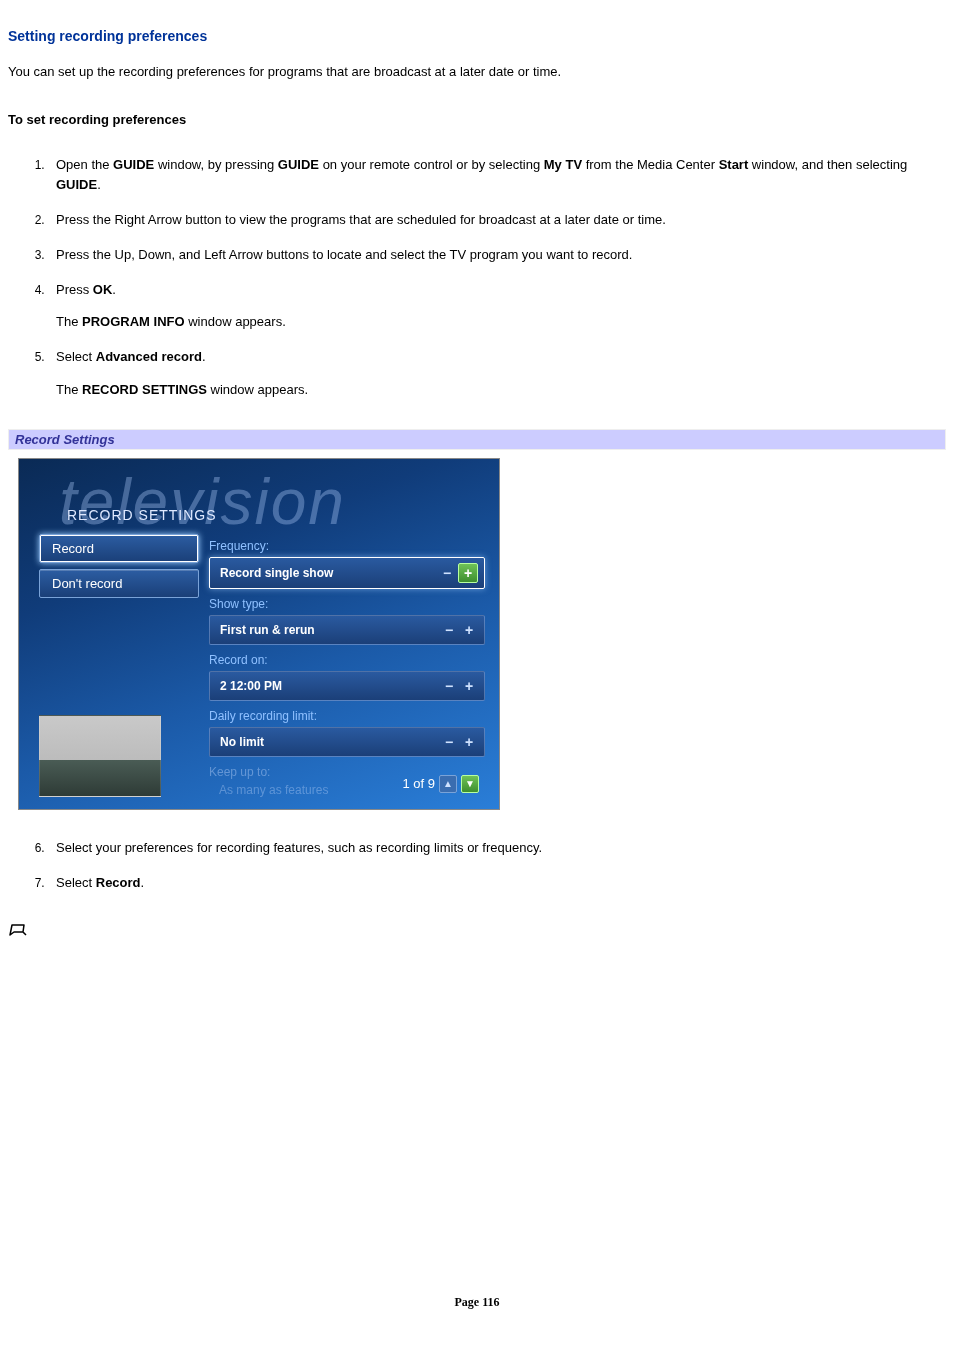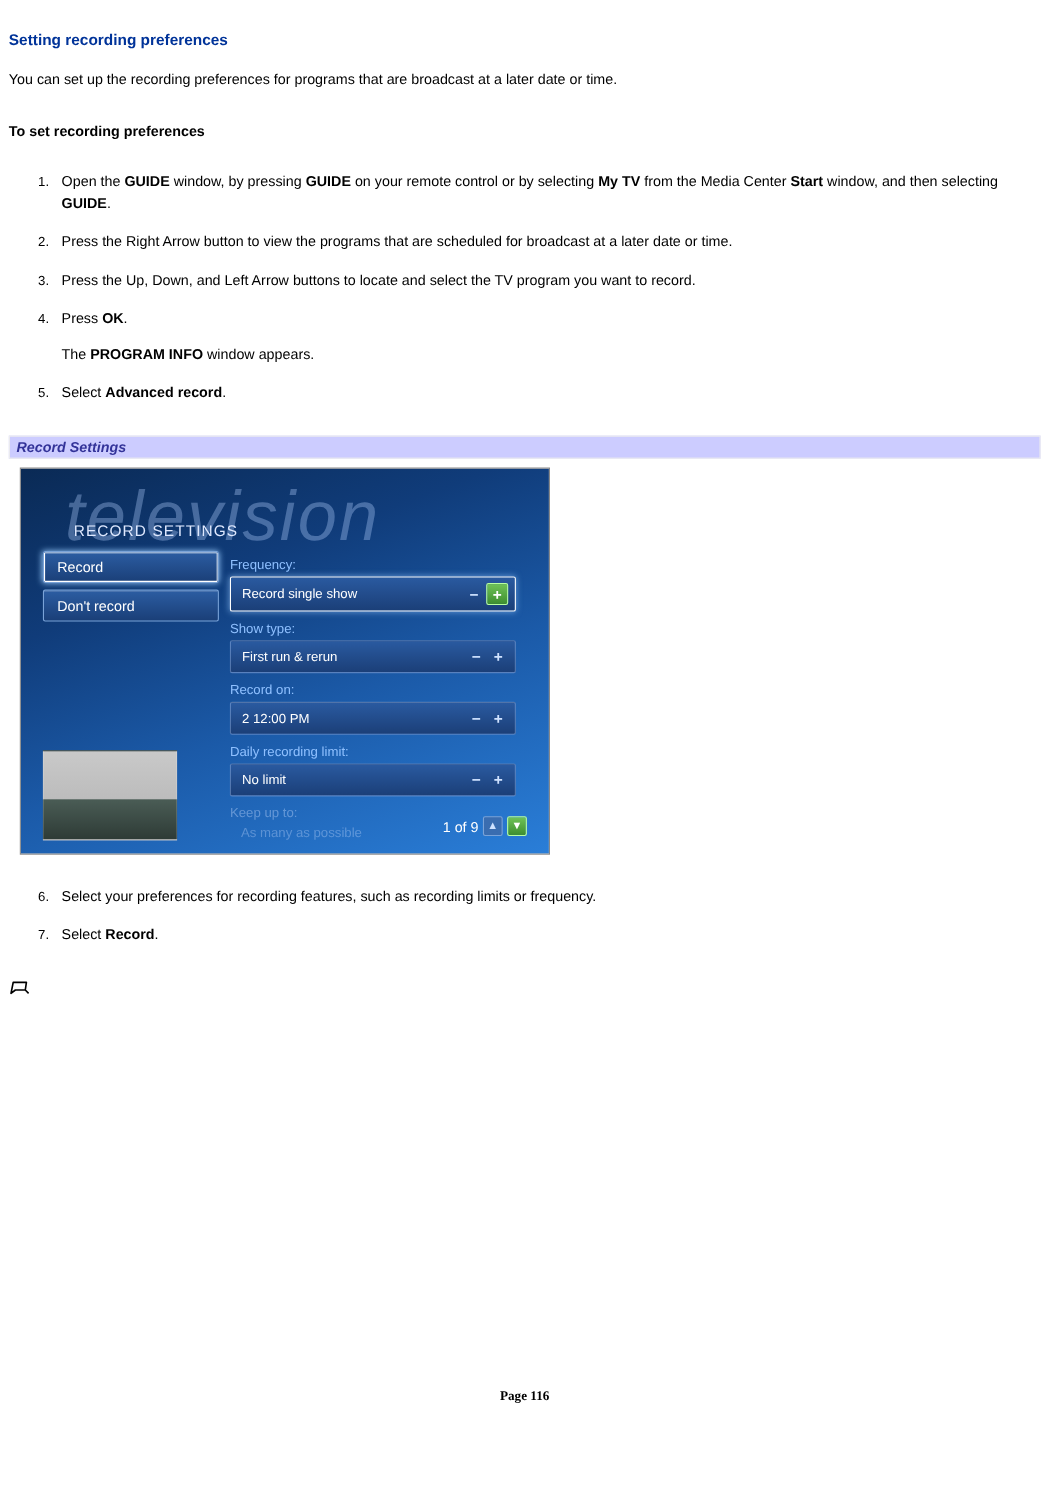--- a/index.html
+++ b/index.html
@@ -102,42 +102,42 @@
       color: #fff;
       box-shadow: inset 0 1px rgba(255,255,255,0.2);
     }
     .mc-btn.sel {
       box-shadow: 0 0 0 1px #fff inset, 0 0 6px #9cf;
     }
     .settings-list {
       position: absolute;
       top: 72px;
       left: 190px;
-      right: 30px;
+      right: 14px;
     }
     .sgroup-label {
       color: #8fc0ff;
       font-size: 12px;
       margin-top: 8px;
       margin-bottom: 4px;
     }
     .srow {
       display: flex;
       align-items: center;
       background: linear-gradient(#2a5aa0, #1b3f78);
       border: 1px solid rgba(180, 210, 255, 0.35);
       border-radius: 2px;
       padding: 5px 6px 5px 10px;
       font-size: 12px;
     }
     .srow.active {
       border-color: #fff;
       box-shadow: 0 0 6px rgba(150,200,255,0.6);
     }
-    .srow .val { flex: 1; color: #fff; }
+    .srow .val { flex: 1; color: #fff; font-weight: bold; }
     .pm {
       width: 18px;
       height: 18px;
       line-height: 18px;
       text-align: center;
       font-weight: bold;
       font-size: 14px;
       color: #cfe2ff;
       margin-left: 2px;
     }
@@ -214,20 +214,23 @@
   <li>Press the Right Arrow button to view the programs that are scheduled for broadcast at a later date or time.</li>
   <li>Press the Up, Down, and Left Arrow buttons to locate and select the TV program you want to record.</li>
   <li>
     <span>Press </span><b>OK</b><span>.</span>
     <div class="indent-note">
       <span>The </span><b>PROGRAM INFO</b><span> window appears.</span>
     </div>
   </li>
   <li>
     <span>Select </span><b>Advanced record</b><span>.</span>
+    <div class="indent-note">
+      <span>The </span><b>RECORD SETTINGS</b><span> window appears.</span>
+    </div>
   </li>
 </ol>
 
 <div class="caption-bar">Record Settings</div>
 
 <div class="shot-wrap">
   <div class="shot">
     <div class="tv-word">television</div>
     <div class="rs-title">RECORD SETTINGS</div>
 
@@ -260,21 +263,21 @@
 
       <div class="sgroup-label">Daily recording limit:</div>
       <div class="srow">
         <span class="val">No limit</span>
         <span class="pm">−</span>
         <span class="pm plus">+</span>
       </div>
 
       <div class="faded">
         <div class="sgroup-label">Keep up to:</div>
-        <div style="padding-left:10px;font-size:12px;color:rgba(200,220,255,0.35);">As many as possible</div>
+        <div style="padding-left:10px;font-size:12px;color:rgba(200,220,255,0.35);">As many as features</div>
       </div>
     </div>
 
     <div class="thumb"></div>
 
     <div class="pager">
       <span>1 of 9</span>
       <span class="pgbtn up">▲</span>
       <span class="pgbtn down">▼</span>
     </div>

